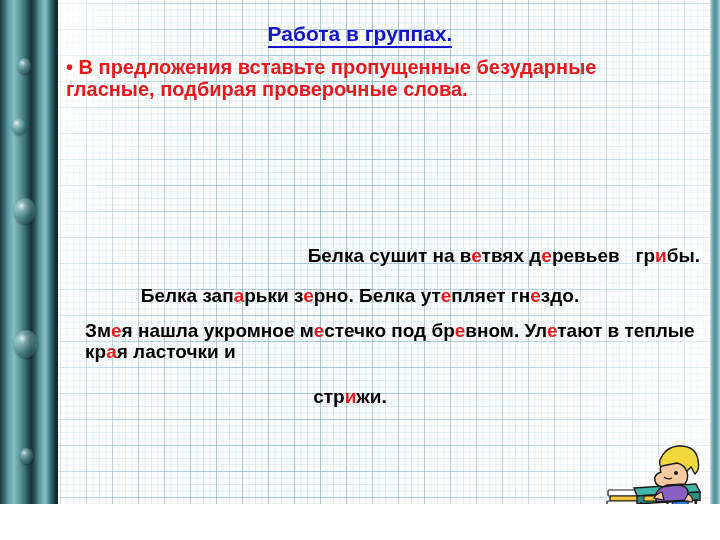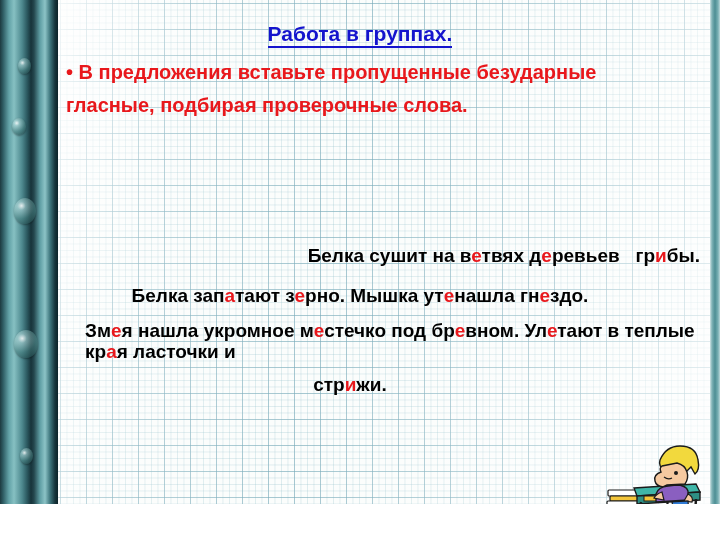--- a/index.html
+++ b/index.html
@@ -99,38 +99,38 @@
     padding-bottom: 1px;
   }
 
   #task {
     position: absolute;
     left: 66px; top: 56px;
     width: 600px;
     color: #e8181c;
     font-size: 20px;
     font-weight: bold;
-    line-height: 33px;
+    line-height: 22px;
   }
 
   .sent {
     position: absolute;
     color: #000000;
     font-size: 19px;
     font-weight: bold;
     line-height: 21px;
     white-space: pre;
   }
   .sent em { font-style: normal; color: #e8181c; }
 
   #l1 { left: 0;   top: 205px; width: 720px; text-align: center; }
   #l2 { left: 0;   top: 245px; width: 700px; text-align: right; }
   #l3 { left: 0;   top: 285px; width: 720px; text-align: center; }
   #l4 { left: 70px; top: 320px; width: 640px; text-align: left; white-space: normal; margin-left: 15px;}
-  #l5 { left: 0;   top: 374px; width: 700px; text-align: center; }
+  #l5 { left: 0;   top: 386px; width: 700px; text-align: center; }
 
   
   #illus {
     position: absolute;
     left: 604px; top: 432px;
     width: 108px; height: 104px;
   }
 </style>
 </head>
 <body>
@@ -150,21 +150,21 @@
       <div class="droplet" style="left: 20px; top: 448px; width: 13px; height: 16px;"></div>
     </div>
 
   <div id="title">
     <span class="t">Работа в группах.</span>
   </div>
 
   <div id="task">• В предложения вставьте пропущенные безударные гласные, подбирая проверочные слова.</div>
 
   <div class="sent" id="l2"><span>Белка сушит на в</span><em>е</em><span>твях д</span><em>е</em><span>ревьев   гр</span><em>и</em><span>бы.</span></div>
-  <div class="sent" id="l3"><span>Белка зап</span><em>а</em><span>тают з</span><em>е</em><span>рно. Мышка ут</span><em>е</em><span>нашла гн</span><em>е</em><span>здо.</span></div>
+  <div class="sent" id="l3"><span>Белка зап</span><em>а</em><span>рьки з</span><em>е</em><span>рно. Белка ут</span><em>е</em><span>пляет гн</span><em>е</em><span>здо.</span></div>
   <div class="sent" id="l4"><span>Зм</span><em>е</em><span>я нашла укромное м</span><em>е</em><span>стечко под бр</span><em>е</em><span>вном. Ул</span><em>е</em><span>тают в теплые кр</span><em>а</em><span>я ласточки и</span></div>
   <div class="sent" id="l5"><span>стр</span><em>и</em><span>жи.</span></div>
 
   <svg id="illus" viewBox="0 0 108 104">
 
     <g>
       <rect x="4" y="58" width="34" height="6" rx="1" fill="#ffffff" stroke="#1b1b1b" stroke-width="1.2"></rect>
       <rect x="6" y="64" width="32" height="5" rx="1" fill="#f3c53a" stroke="#1b1b1b" stroke-width="1.2"></rect>
       <rect x="3" y="69" width="35" height="5" rx="1" fill="#ffffff" stroke="#1b1b1b" stroke-width="1.2"></rect>
       <rect x="5" y="74" width="33" height="5" rx="1" fill="#7b4fa8" stroke="#1b1b1b" stroke-width="1.2"></rect>

